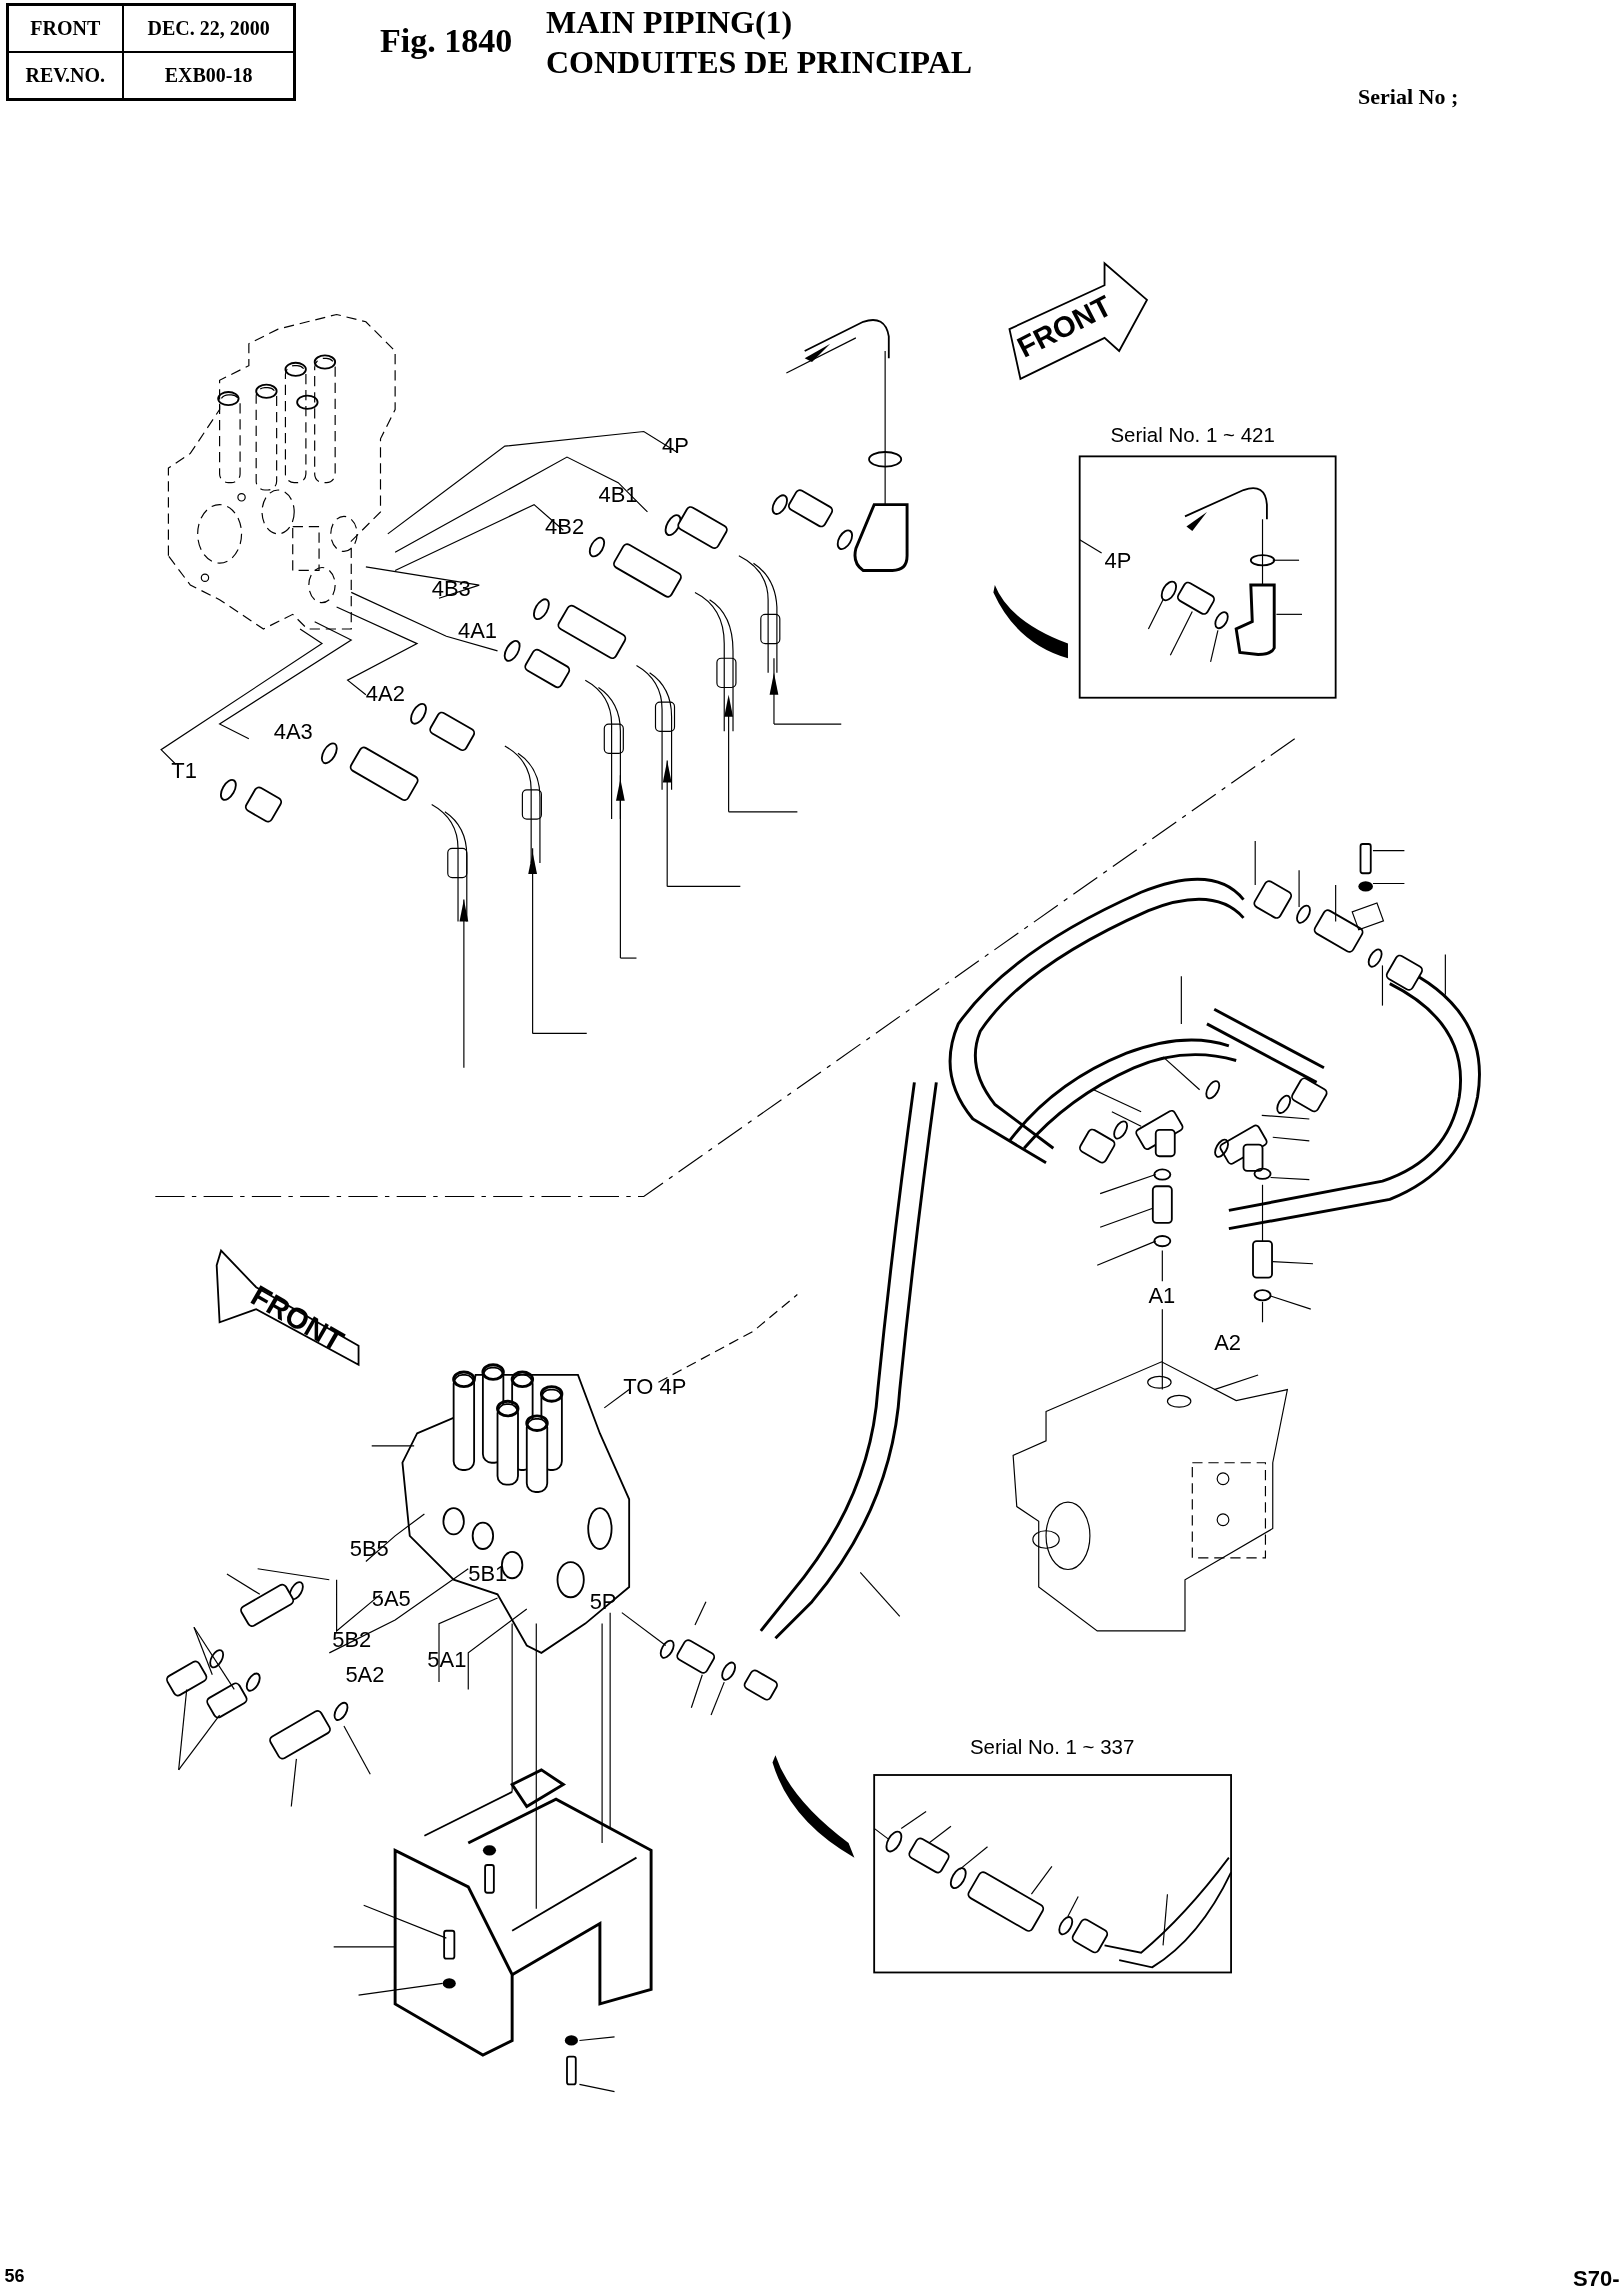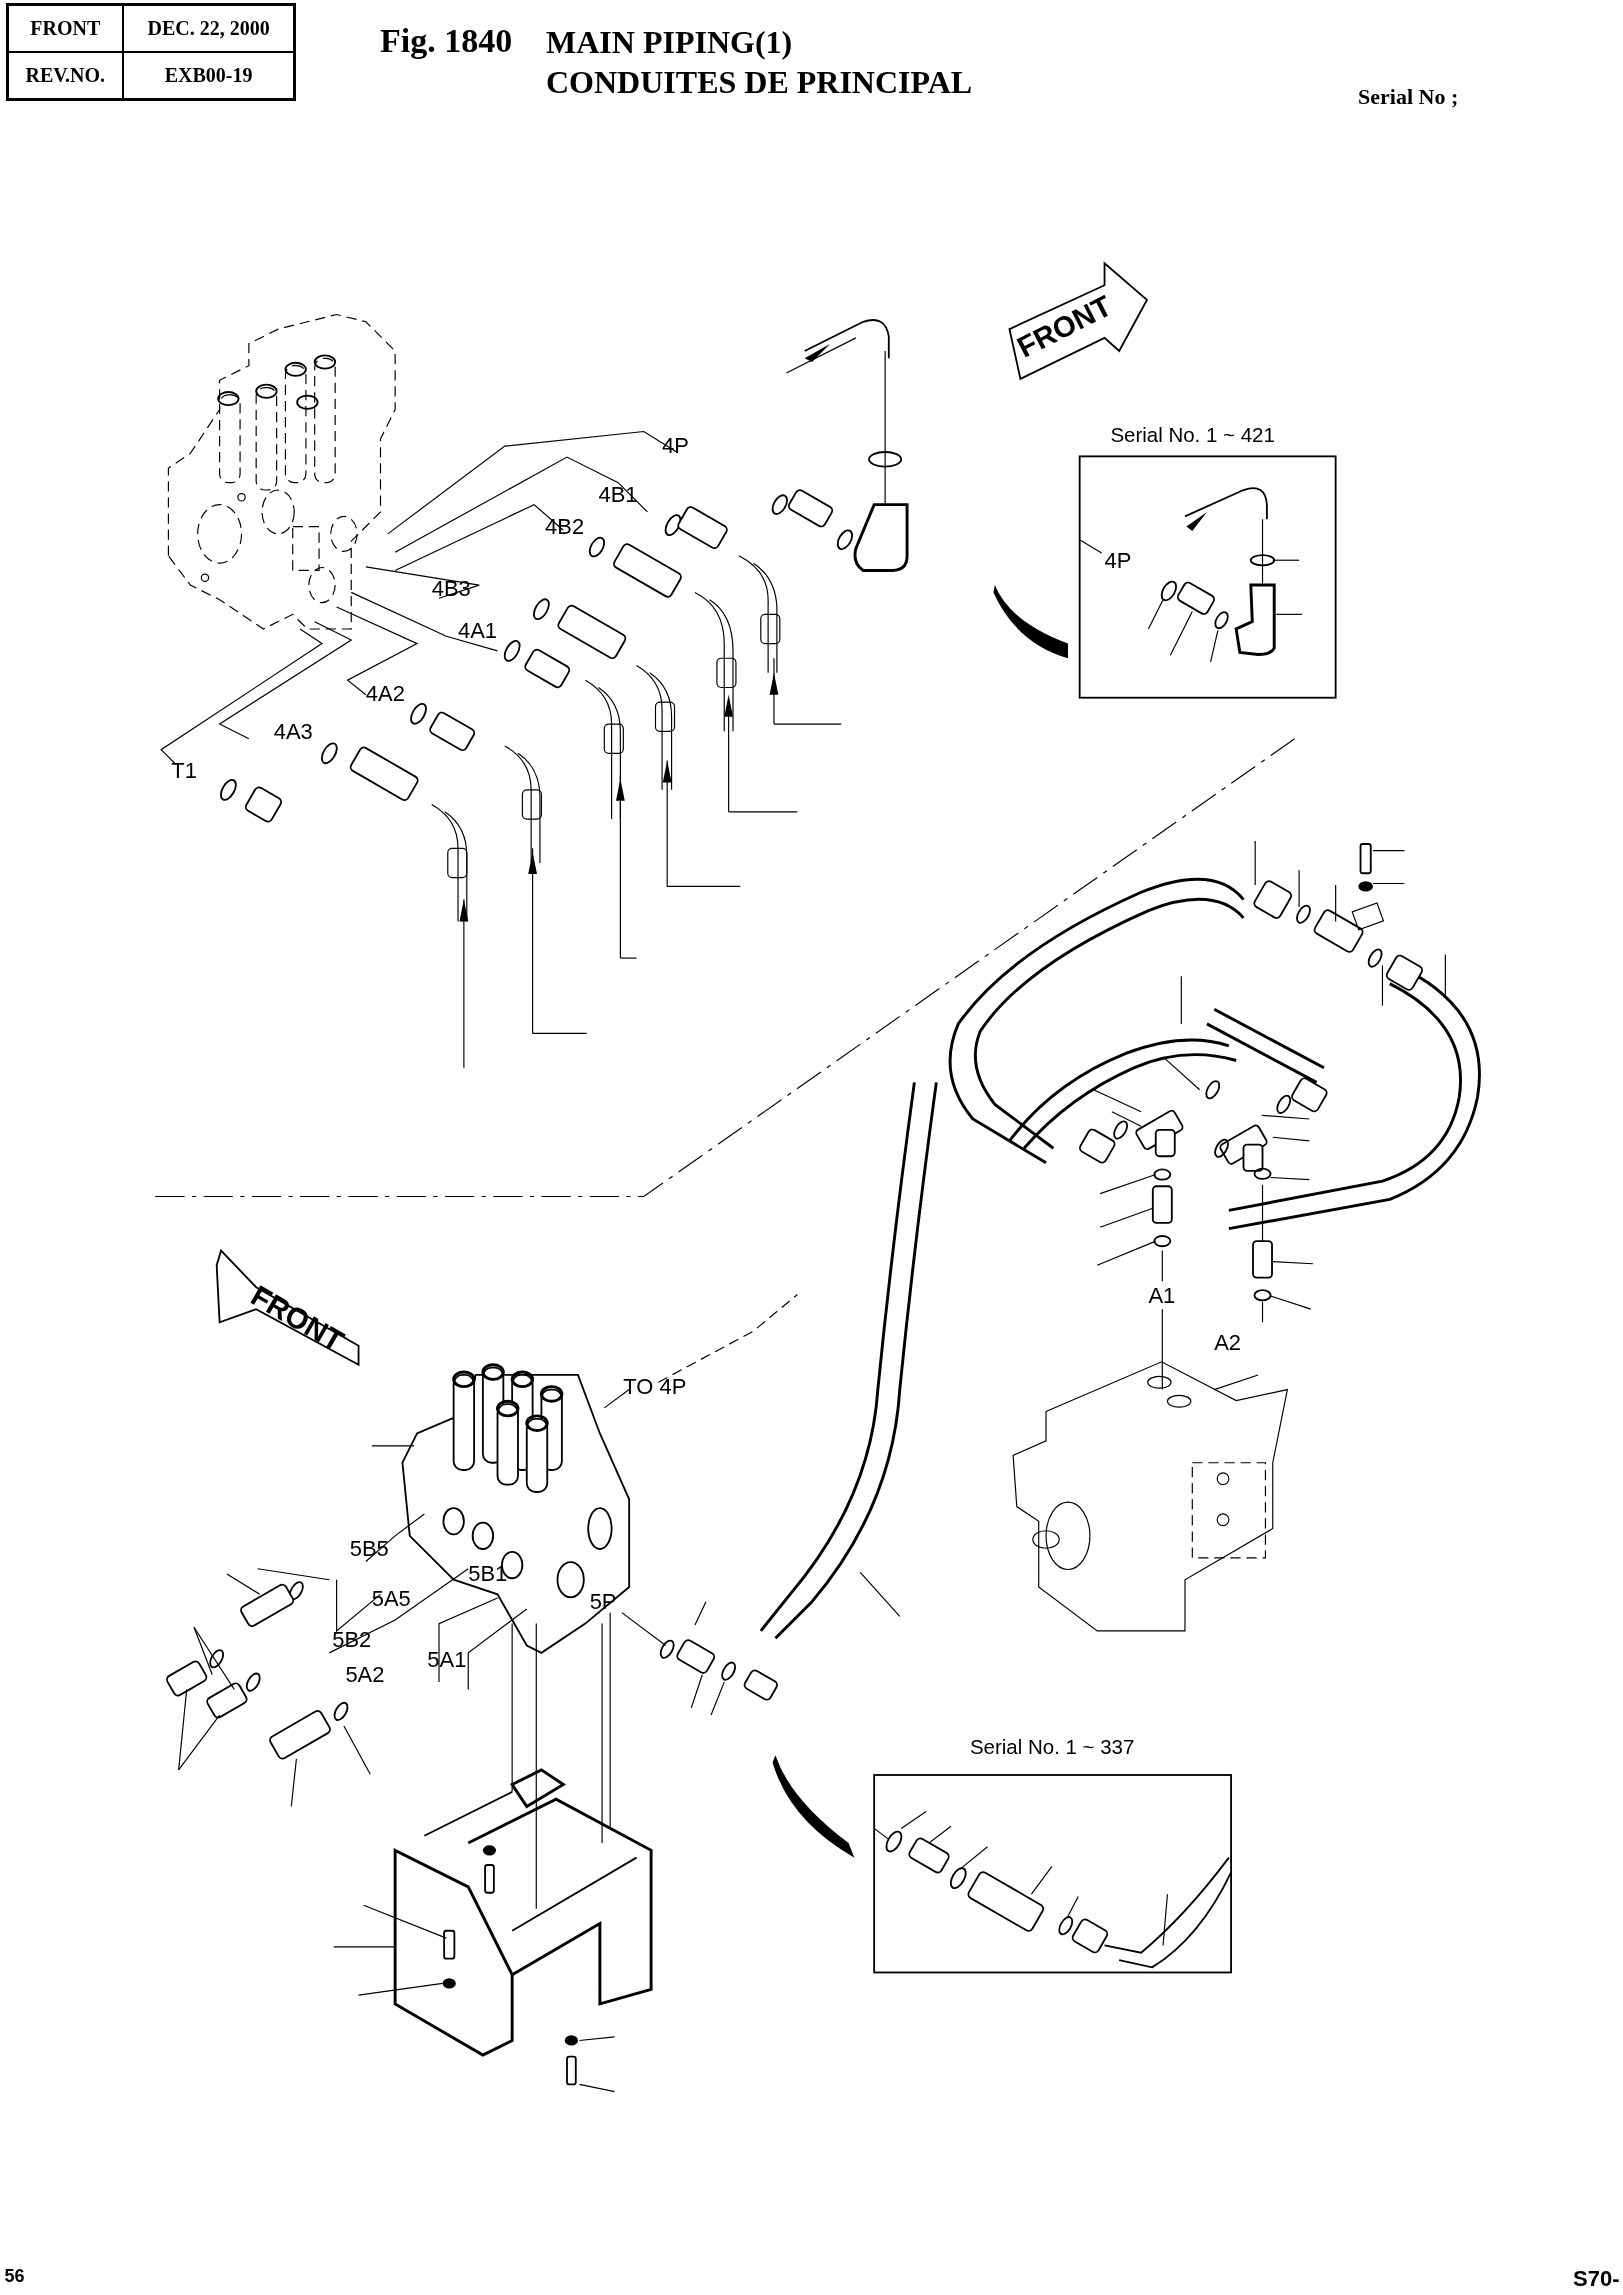--- a/index.html
+++ b/index.html
@@ -2,21 +2,21 @@
 <html style="font-size:11.7px"><head>
 <meta charset="utf-8">
 <style>
   html, body { margin: 0; padding: 0; background: #ffffff; }
   body { width: 1624px; height: 2295px; position: relative; overflow: hidden; font-family: "Liberation Sans", sans-serif; color: #000; }
   .hdr-table { position: absolute; left: 5.9px; top: 2.9px; border: 3.7px solid #000; border-collapse: collapse; font-family: "Liberation Serif", serif; font-weight: bold; }
   .hdr-table td { border: 2.2px solid #000; height: 45px; text-align: center; font-size: 20px; padding: 0 4.4px; }
   .hdr-table td.k { width: 104px; }
   .hdr-table td.v { width: 161px; margin-left: 30px; }
   .fig-no { position: absolute; left: 380px; top: 22px; font-family: "Liberation Serif", serif; font-weight: bold; font-size: 34px; }
-  .title { position: absolute; left: 546px; top: 1.5px; font-family: "Liberation Serif", serif; font-weight: bold; font-size: 32px; line-height: 40px; margin-top: 20px; }
+  .title { position: absolute; left: 546px; top: 1.5px; font-family: "Liberation Serif", serif; font-weight: bold; font-size: 32px; line-height: 40px; }
   .serial { position: absolute; left: 1358px; top: 84px; font-family: "Liberation Serif", serif; font-weight: bold; font-size: 22px; }
   .page-no { position: absolute; left: 4.4px; top: 2266px; font-weight: bold; font-size: 18px; }
   .model-no { position: absolute; left: 1573px; top: 2266px; font-weight: bold; font-size: 22px; }
   svg.diagram { position: absolute; left: 0; top: 0; }
   svg text { font-family: "Liberation Sans", sans-serif; fill: #000; }
   .lbl { font-size: 30px; }
   .box-title { font-size: 28px; }
   .thin { stroke: #000; stroke-width: 1.6; fill: none; }
   .med { stroke: #000; stroke-width: 2.5; fill: none; }
   .thick { stroke: #000; stroke-width: 4; fill: none; }
@@ -30,21 +30,21 @@
 <body>
 
 <table class="hdr-table">
   <tbody>
       <tr>
     <td class="k">FRONT</td>
     <td class="v">DEC. 22, 2000</td>
   </tr>
   <tr>
     <td class="k">REV.NO.</td>
-    <td class="v">EXB00-19</td>
+    <td class="v">EXB00-18</td>
   </tr>
 </tbody>
   </table>
 <div class="fig-no">Fig. 1840</div>
 <div class="title">
   <div>MAIN PIPING(1)</div>
   <div>CONDUITES DE PRINCIPAL</div>
 </div>
 <div class="serial">Serial No ;</div>
 

